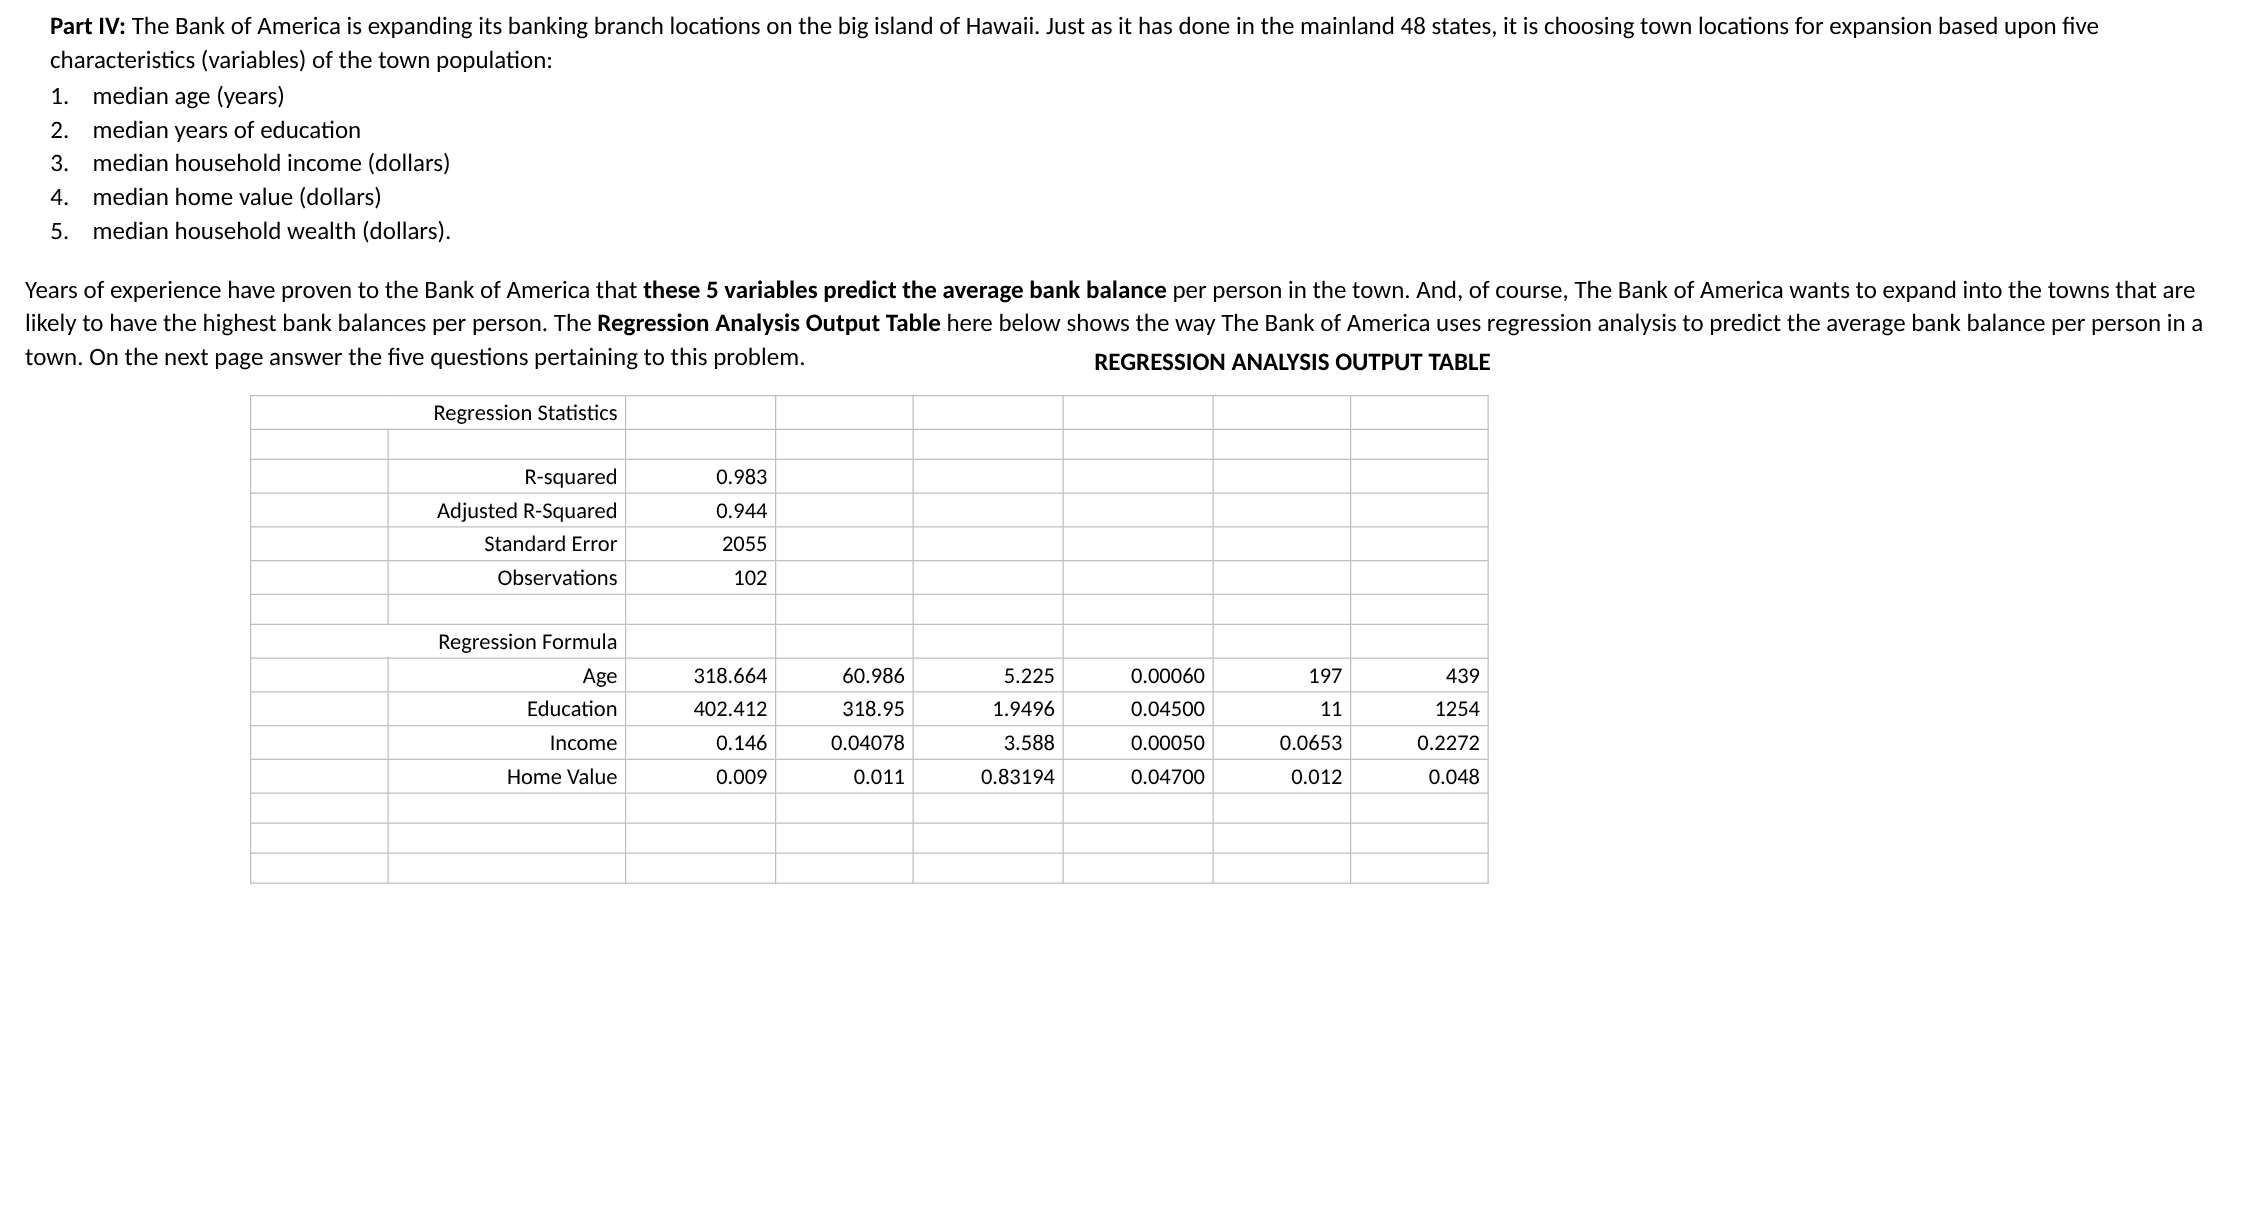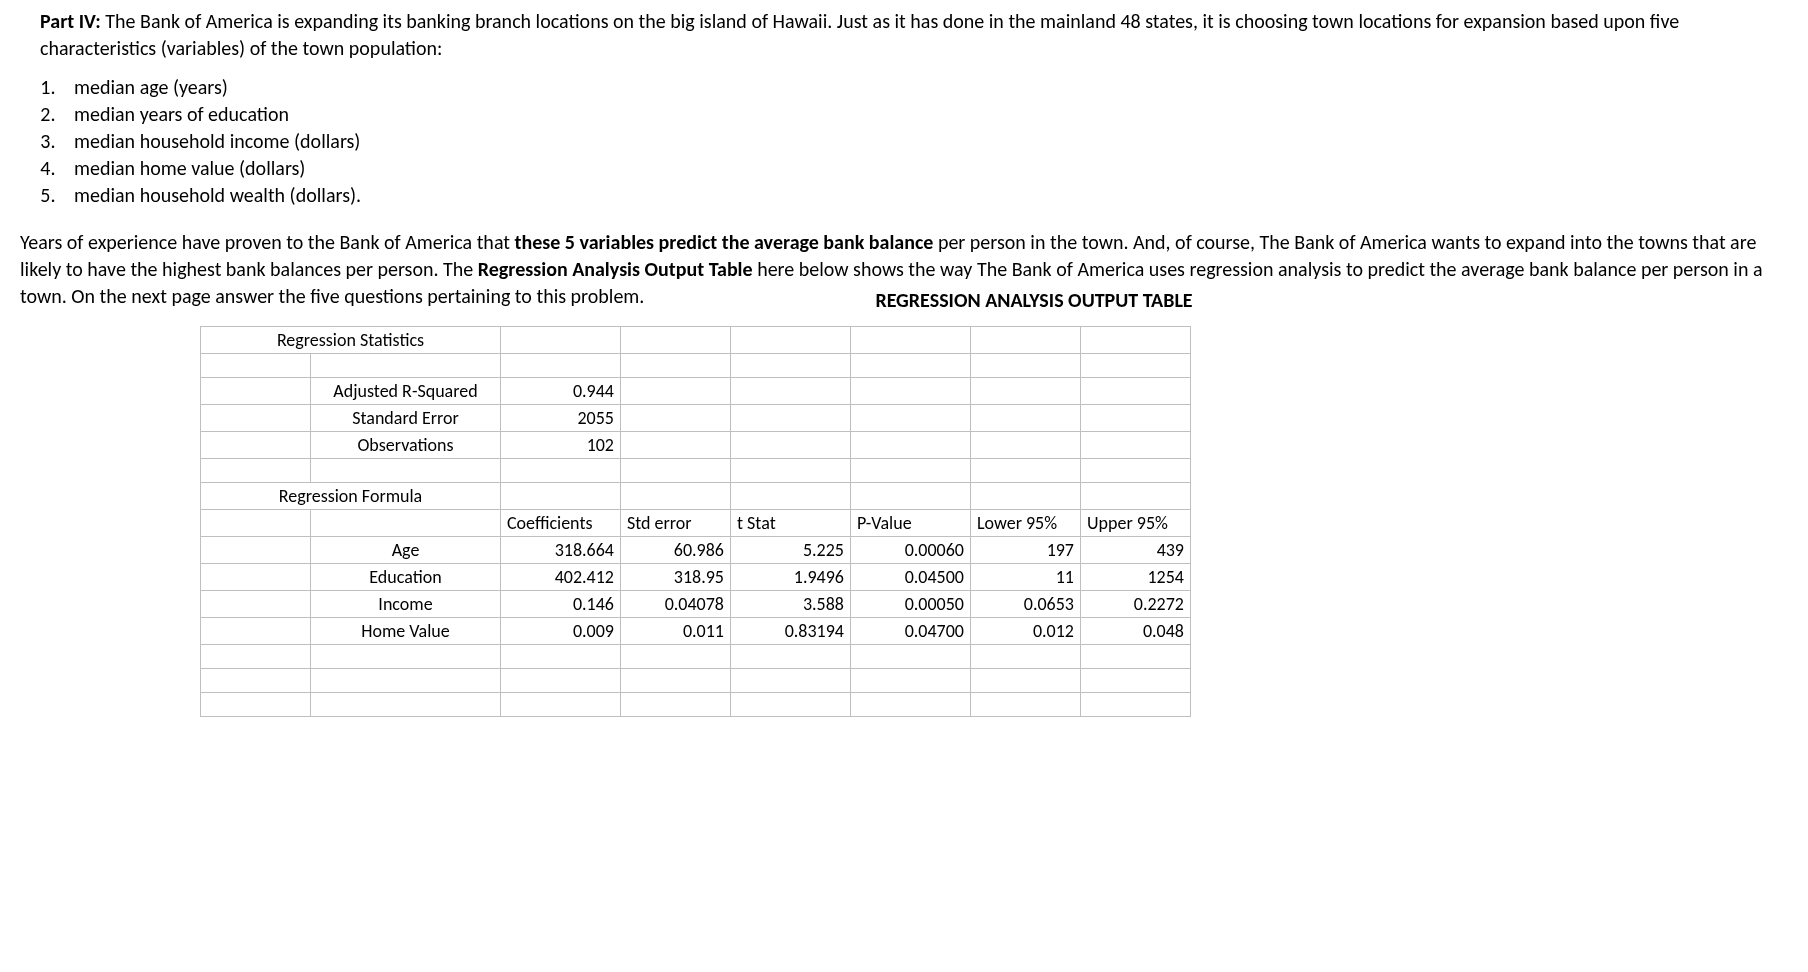--- a/index.html
+++ b/index.html
@@ -11,21 +11,21 @@
     background: #fff;
     width: 1808px;
     box-sizing: border-box;
   }
   .intro {
     line-height: 1.35;
     margin-left: 20px;
   }
   .bold { font-weight: bold; }
   ol.vars {
-    margin: 12px 0 20px 0;
+    margin: 2px 0 20px 0;
     padding-left: 40px;
   }
   ol.vars li {
     line-height: 1.35;
     padding-left: 14px;
   }
   .para2 {
     line-height: 1.35;
     margin-top: 19px;
   }
@@ -51,21 +51,21 @@
   }
   .c0 { width: 110px; }
   .c1 { width: 190px; }
   .c2 { width: 120px; text-align: right;}
   .c3 { width: 110px; text-align: right;}
   .c4 { width: 120px; text-align: right;}
   .c5 { width: 120px; text-align: right;}
   .c6 { width: 110px; text-align: right;}
   .c7 { width: 110px; text-align: right;}
   .hdr  { text-align: left !important; }
-  .lbl  { text-align: center; }
+  .lbl  { text-align: right; }
 </style>
 </head>
 <body>
 
 <div class="intro">
   <span class="bold">Part IV:</span><span> The Bank of America is expanding its banking branch locations on the big island of Hawaii.  Just as it has done in the mainland 48 states, it is choosing town locations for expansion based upon five characteristics (variables) of the town population:</span>
 </div>
 
 <ol class="vars">
   <li>median age (years)</li>
@@ -98,20 +98,30 @@
         <td class="c2"></td>
         <td class="c3"></td>
         <td class="c4"></td>
         <td class="c5"></td>
         <td class="c6"></td>
         <td class="c7"></td>
       </tr>
 
   <tr>
         <td class="c0"></td>
+        <td class="c1 lbl">R-squared</td>
+        <td class="c2">0.983</td>
+        <td class="c3"></td>
+        <td class="c4"></td>
+        <td class="c5"></td>
+        <td class="c6"></td>
+        <td class="c7"></td>
+      </tr>
+  <tr>
+        <td class="c0"></td>
         <td class="c1 lbl">Adjusted R-Squared</td>
         <td class="c2">0.944</td>
         <td class="c3"></td>
         <td class="c4"></td>
         <td class="c5"></td>
         <td class="c6"></td>
         <td class="c7"></td>
       </tr>
   <tr>
         <td class="c0"></td>
@@ -148,30 +158,20 @@
   <tr>
     <td class="c0 lbl" colspan="2">Regression Formula</td>
     <td class="c2"></td>
         <td class="c3"></td>
         <td class="c4"></td>
         <td class="c5"></td>
         <td class="c6"></td>
         <td class="c7"></td>
   </tr>
 
-  <tr>
-    <td class="c0"></td>
-        <td class="c1"></td>
-    <td class="c2 hdr">Coefficients</td>
-    <td class="c3 hdr">Std error</td>
-    <td class="c4 hdr">t Stat</td>
-    <td class="c5 hdr">P-Value</td>
-    <td class="c6 hdr">Lower 95%</td>
-    <td class="c7 hdr">Upper 95%</td>
-  </tr>
 
   <tr>
         <td class="c0"></td>
         <td class="c1 lbl">Age</td>
         <td class="c2">318.664</td>
         <td class="c3">60.986</td>
         <td class="c4">5.225</td>
         <td class="c5">0.00060</td>
         <td class="c6">197</td>
         <td class="c7">439</td>

